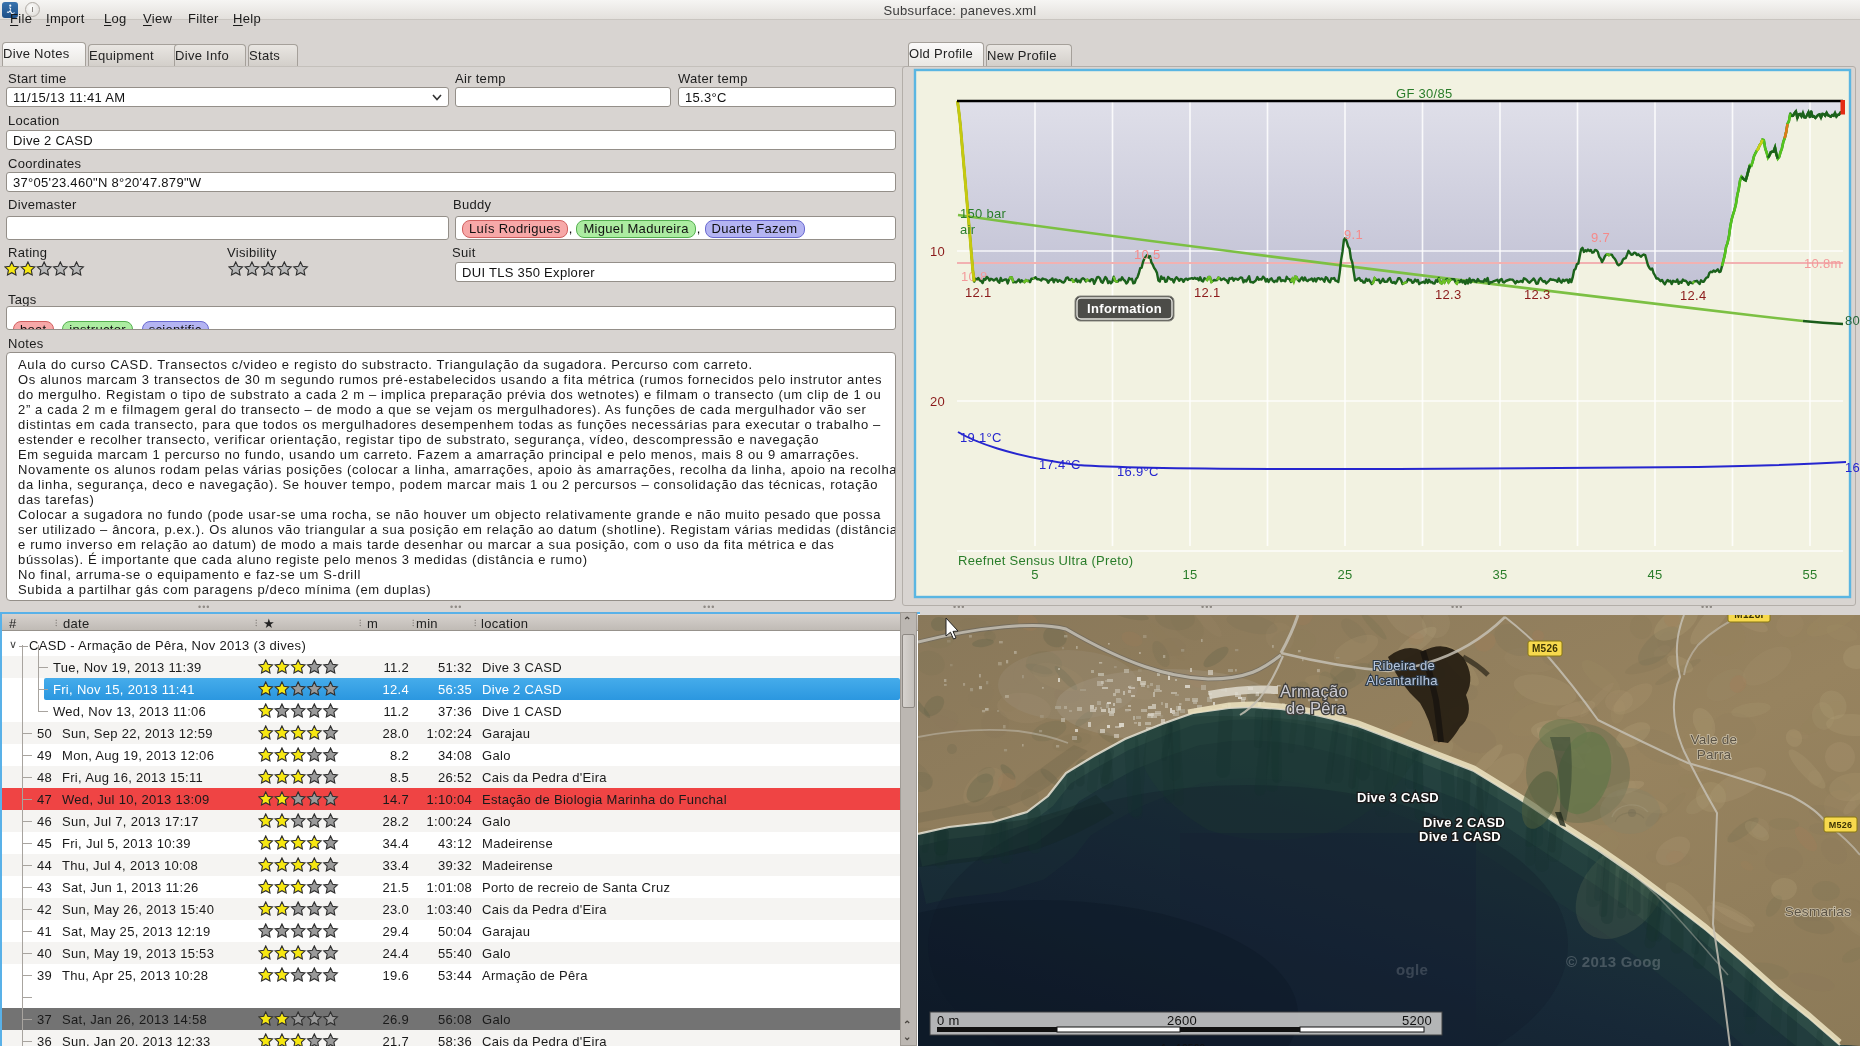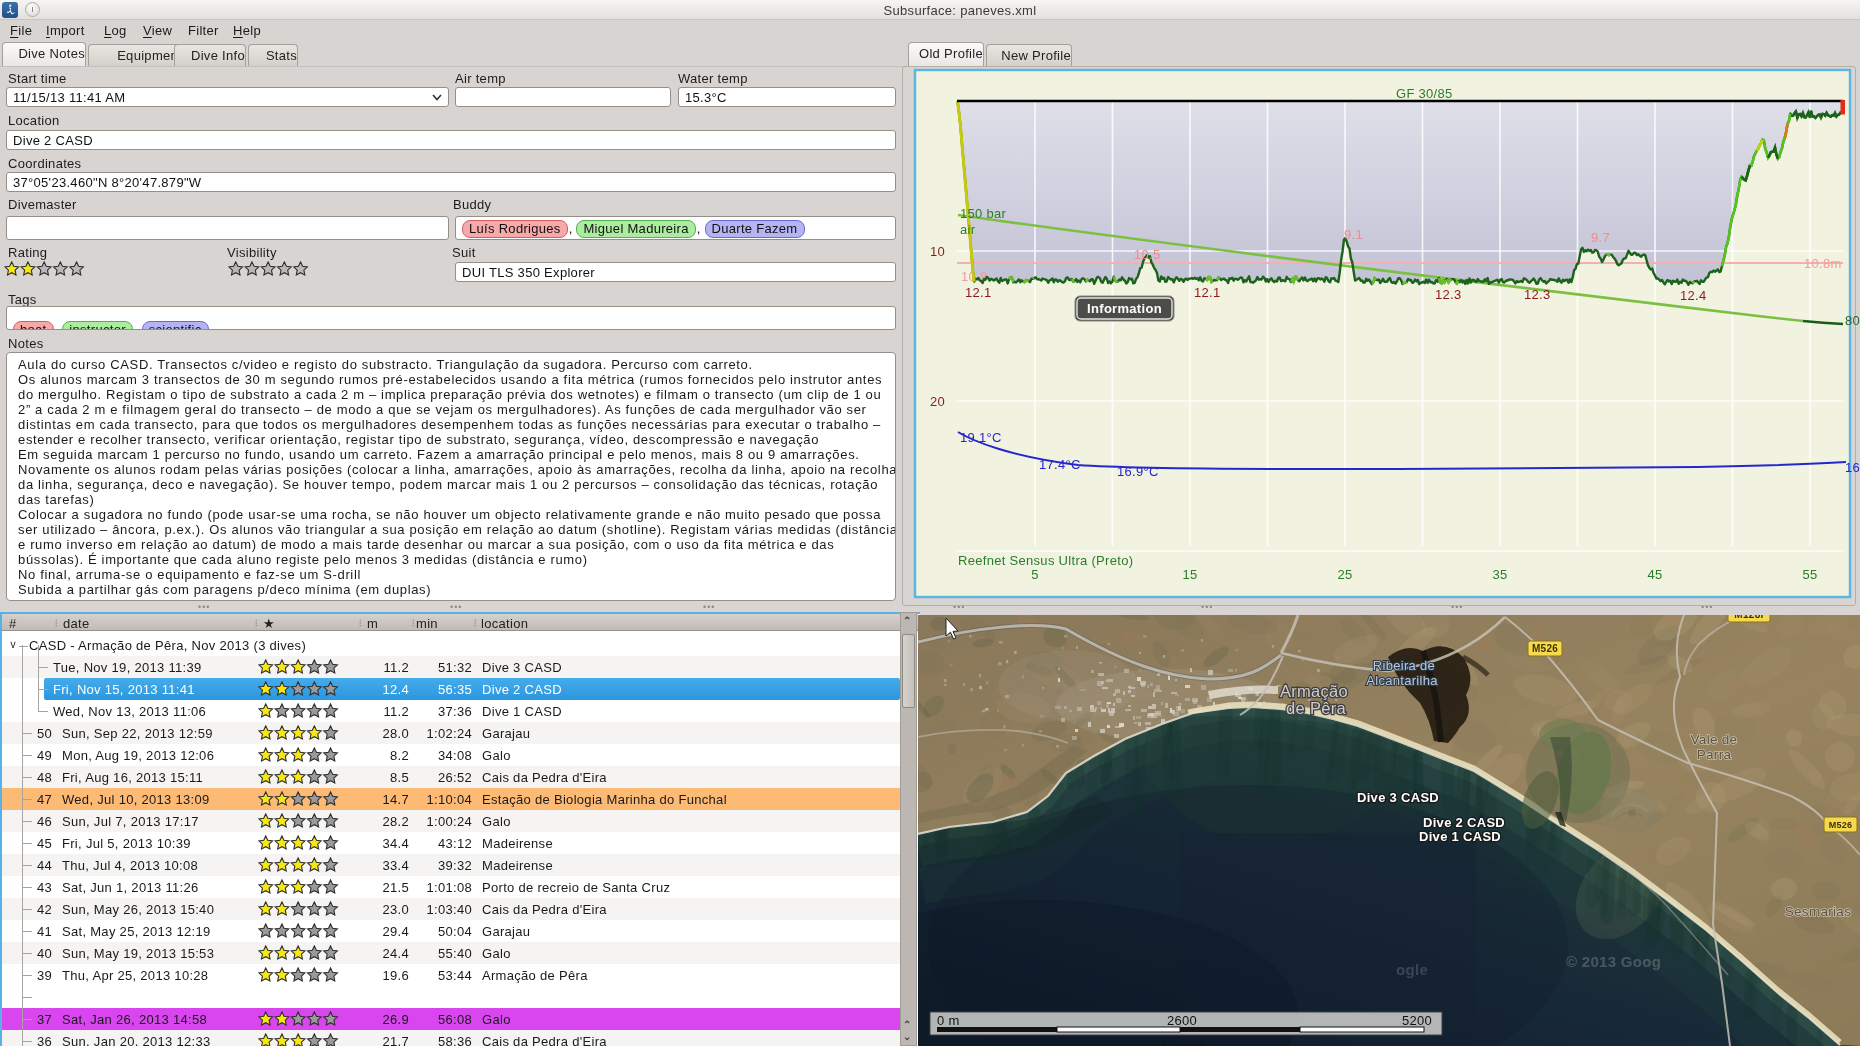--- a/index.html
+++ b/index.html
@@ -1,23 +1,23 @@
 <!DOCTYPE html>
 <html><head><meta charset="utf-8"><style>
 *{margin:0;padding:0;box-sizing:border-box}
 html,body{width:1860px;height:1046px;overflow:hidden}
 body{font-family:"Liberation Sans",sans-serif;font-size:13px;letter-spacing:.3px;color:#1a1a1a;background:#d8d4d1;position:relative}
 #titlebar{position:absolute;left:0;top:0;width:1860px;height:20px;background:linear-gradient(#f6f5f3,#e3e0dc);border-bottom:1px solid #c9c5c0}
 #titletext{position:absolute;left:0;top:3px;width:1920px;text-align:center;color:#3a3a3a}
 #appicon{position:absolute;left:2px;top:2px;width:16px;height:16px;border-radius:3px;background:linear-gradient(#3873ae,#1d4f87)}
 #circbtn{position:absolute;left:25px;top:2px;width:15px;height:15px;border-radius:50%;background:radial-gradient(circle at 40% 35%,#fdfdfc,#d9d5d0);border:1px solid #b0aba5}
-#menubar{position:absolute;left:0;top:20px;width:1668px;height:24px}
+#menubar{position:absolute;left:0;top:8px;width:1668px;height:24px}
 .mi{position:absolute;top:3px}
 .mn{text-decoration:underline;text-underline-offset:2px}
-.tab{position:absolute;height:22px;border:1px solid #a5a09a;border-bottom:none;border-radius:4px 4px 0 0;background:linear-gradient(#e9e6e2,#d3cfca);text-align:right;padding-top:3px;color:#222}
+.tab{position:absolute;height:22px;border:1px solid #a5a09a;border-bottom:none;border-radius:4px 4px 0 0;background:linear-gradient(#e9e6e2,#d3cfca);text-align:left;padding-top:3px;color:#222}
 .tab.active{background:linear-gradient(#fbfafa,#e9e7e3);height:24px;z-index:3}
 #tabline{position:absolute;left:0;top:66px;width:906px;height:1px;background:#c4c0bb}
 .lbl{position:absolute;color:#1c1c1c}
 .field{position:absolute;background:#fff;border:1px solid #948f89;border-radius:3px;padding:2px 6px;color:#111;overflow:hidden;white-space:nowrap}
 .pill{display:inline-block;border-radius:8px;padding:0px 6px;margin-right:1px;line-height:16px}
 .pr{background:#f7a8a8;border:1px solid #d06060}
 .pg{background:#aceca1;border:1px solid #55b050}
 .pb{background:#b4b4f2;border:1px solid #6a6ad0}
 #notes{position:absolute;left:6px;top:352px;width:890px;height:249px;background:#fff;border:1px solid #948f89;border-radius:4px;padding:4px 0 0 11px;line-height:15px;letter-spacing:.65px;white-space:pre;overflow:hidden}
 svg.stars{position:absolute}
@@ -219,21 +219,21 @@
         <use href="#star" x="0.0" y="0" fill="#f6e711" stroke="#2e2e2e" stroke-width="1.1"></use>
         <use href="#star" x="16.2" y="0" fill="#f6e711" stroke="#2e2e2e" stroke-width="1.1"></use>
         <use href="#star" x="32.4" y="0" fill="#f6e711" stroke="#2e2e2e" stroke-width="1.1"></use>
         <use href="#star" x="48.6" y="0" fill="#9a9a9a" stroke="#2e2e2e" stroke-width="1.1"></use>
         <use href="#star" x="64.8" y="0" fill="#9a9a9a" stroke="#2e2e2e" stroke-width="1.1"></use>
       </svg>
       <span class="cell num" style="left:330px;width:77px">8.5</span>
       <span class="cell num" style="left:390px;width:80px">26:52</span>
       <span class="cell" style="left:480px">Cais da Pedra d'Eira</span>
     </div>
-    <div class="row" style="top:174px;background:#fdba74;">
+    <div class="row" style="top:174px;background:#ef4444;">
       <span class="cell num" style="left:10px;width:40px">47</span>
       <span class="cell" style="left:60px">Wed, Jul 10, 2013 13:09</span>
       <svg class="stars" style="left:256px;top:3px" width="83" height="16" viewBox="0 0 83 16">
         <use href="#star" x="0.0" y="0" fill="#f6e711" stroke="#2e2e2e" stroke-width="1.1"></use>
         <use href="#star" x="16.2" y="0" fill="#f6e711" stroke="#2e2e2e" stroke-width="1.1"></use>
         <use href="#star" x="32.4" y="0" fill="#9a9a9a" stroke="#2e2e2e" stroke-width="1.1"></use>
         <use href="#star" x="48.6" y="0" fill="#9a9a9a" stroke="#2e2e2e" stroke-width="1.1"></use>
         <use href="#star" x="64.8" y="0" fill="#9a9a9a" stroke="#2e2e2e" stroke-width="1.1"></use>
       </svg>
       <span class="cell num" style="left:330px;width:77px">14.7</span>
@@ -345,21 +345,21 @@
         <use href="#star" x="0.0" y="0" fill="#f6e711" stroke="#2e2e2e" stroke-width="1.1"></use>
         <use href="#star" x="16.2" y="0" fill="#f6e711" stroke="#2e2e2e" stroke-width="1.1"></use>
         <use href="#star" x="32.4" y="0" fill="#9a9a9a" stroke="#2e2e2e" stroke-width="1.1"></use>
         <use href="#star" x="48.6" y="0" fill="#9a9a9a" stroke="#2e2e2e" stroke-width="1.1"></use>
         <use href="#star" x="64.8" y="0" fill="#9a9a9a" stroke="#2e2e2e" stroke-width="1.1"></use>
       </svg>
       <span class="cell num" style="left:330px;width:77px">19.6</span>
       <span class="cell num" style="left:390px;width:80px">53:44</span>
       <span class="cell" style="left:480px">Armação de Pêra</span>
     </div>
-    <div class="row" style="top:394px;background:#d946ef;">
+    <div class="row" style="top:394px;background:#737373;">
       <span class="cell num" style="left:10px;width:40px">37</span>
       <span class="cell" style="left:60px">Sat, Jan 26, 2013 14:58</span>
       <svg class="stars" style="left:256px;top:3px" width="83" height="16" viewBox="0 0 83 16">
         <use href="#star" x="0.0" y="0" fill="#f6e711" stroke="#2e2e2e" stroke-width="1.1"></use>
         <use href="#star" x="16.2" y="0" fill="#f6e711" stroke="#2e2e2e" stroke-width="1.1"></use>
         <use href="#star" x="32.4" y="0" fill="#9a9a9a" stroke="#2e2e2e" stroke-width="1.1"></use>
         <use href="#star" x="48.6" y="0" fill="#9a9a9a" stroke="#2e2e2e" stroke-width="1.1"></use>
         <use href="#star" x="64.8" y="0" fill="#9a9a9a" stroke="#2e2e2e" stroke-width="1.1"></use>
       </svg>
       <span class="cell num" style="left:330px;width:77px">26.9</span>

